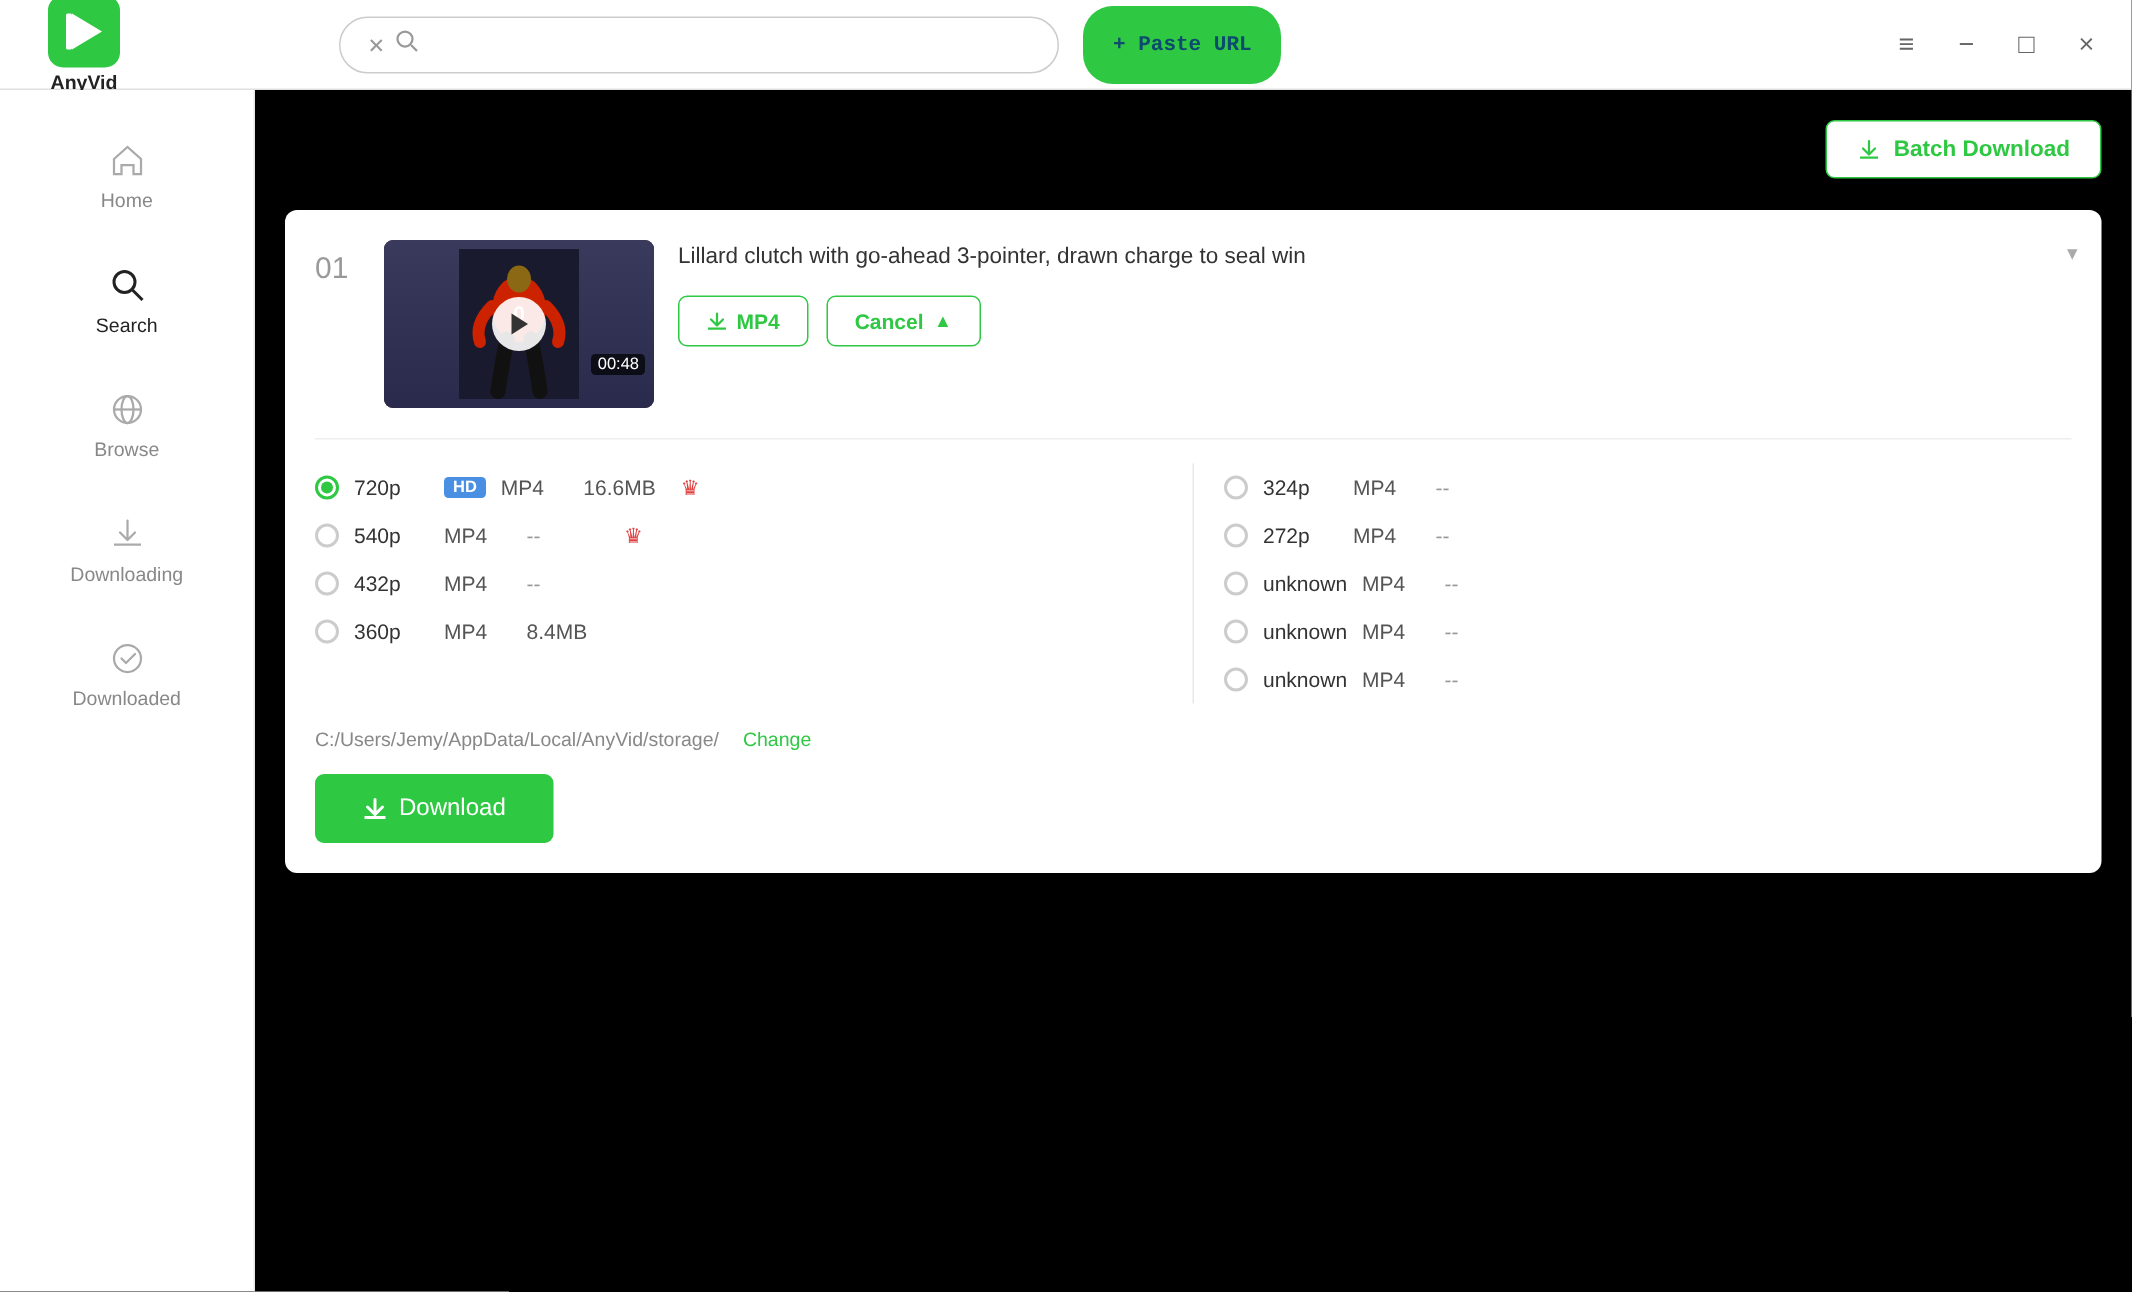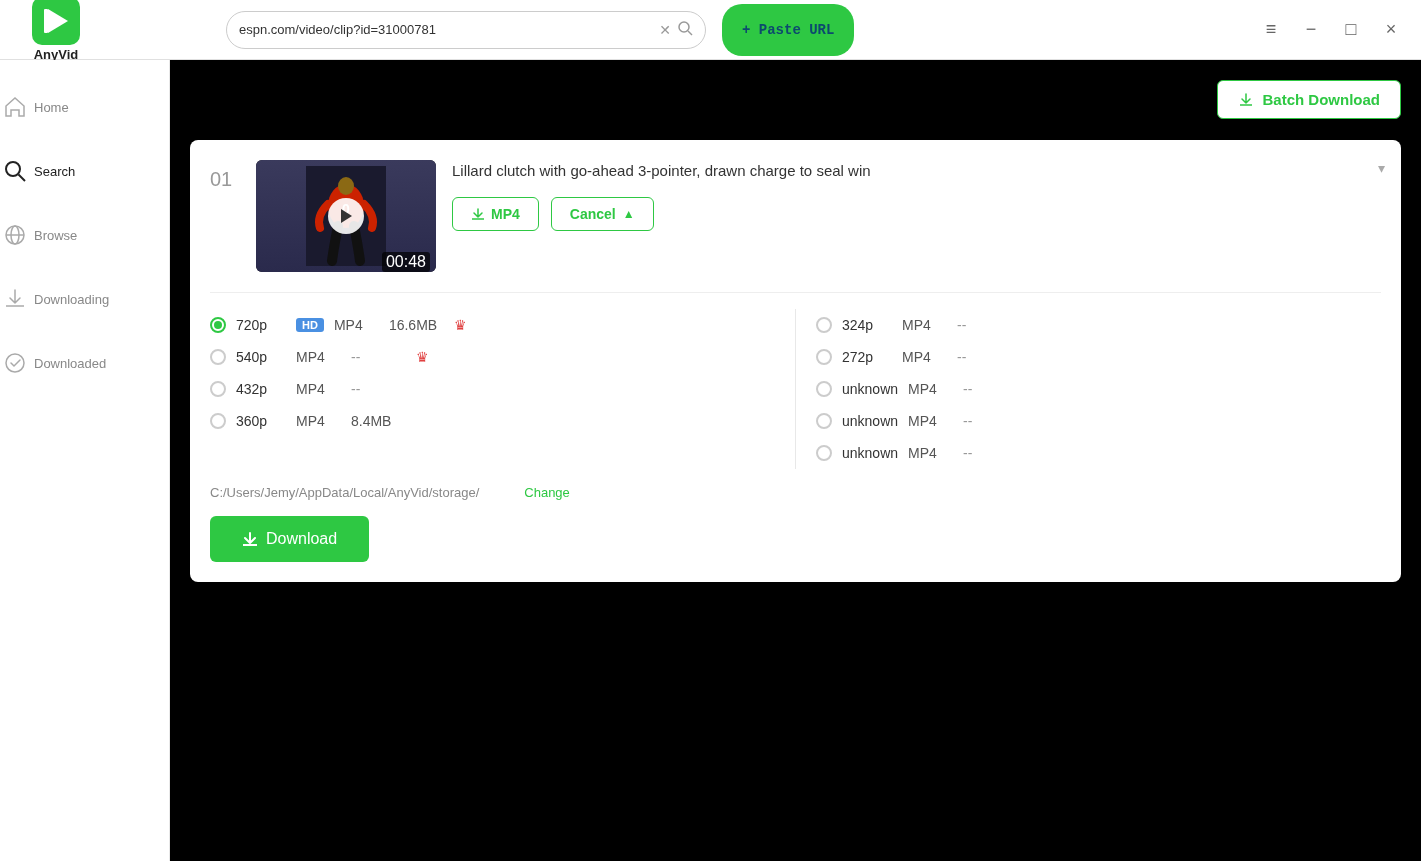--- a/index.html
+++ b/index.html
@@ -17,38 +17,38 @@
     .url-search { color: #999; cursor: pointer; font-size: 16px; }
     .paste-url-btn { margin-left: 16px; background: #2ec843; color: #0c4a6e; border: none; border-radius: 20px; padding: 18px 20px; font-size: 14px; font-weight: 600; cursor: pointer; display: flex; align-items: center; gap: 6px; font-family: Liberation Mono, monospace; }
     .window-controls { margin-left: auto; display: flex; gap: 12px; align-items: center; }
     .win-btn { background: none; border: none; font-size: 18px; color: #666; cursor: pointer; width: 28px; height: 28px; display: flex; align-items: center; justify-content: center; }
 
     
     .main-layout { display: flex; flex: 1; overflow: hidden; }
 
     
     .sidebar { width: 170px; background: #fff; border-right: 1px solid #e8e8e8; display: flex; flex-direction: column; align-items: center; padding-top: 20px; gap: 10px; flex-shrink: 0; }
-    .sidebar-item { display: flex; align-items: center; padding: 12px 0; width: 100%; cursor: pointer; gap: 4px; }
+    .sidebar-item { display: flex; flex-direction: column; align-items: center; padding: 12px 0; width: 100%; cursor: pointer; gap: 4px; }
     .sidebar-item.active .sidebar-label { color: #222; font-weight: 600; }
     .sidebar-label { font-size: 13px; color: #888; }
     .sidebar-icon { width: 30px; height: 30px; display: flex; align-items: center; justify-content: center; }
 
     
     .content { flex: 1; background: #000000; display: flex; flex-direction: column; padding: 20px; overflow-y: auto; position: relative; }
 
     
     .batch-download-btn { position: absolute; top: 20px; right: 20px; border: 1.5px solid #2ec843; background: #fff; color: #2ec843; border-radius: 6px; padding: 10px 20px; font-size: 15px; font-weight: 600; cursor: pointer; display: flex; align-items: center; gap: 8px; }
 
     
     .video-card { background: #fff; border-radius: 8px; padding: 20px; margin-top: 60px; }
     .video-header { display: flex; align-items: flex-start; gap: 16px; margin-bottom: 20px; }
     .video-number { font-size: 20px; color: #999; font-weight: 400; min-width: 30px; padding-top: 8px; }
     .video-thumb { width: 180px; height: 112px; background: #222; border-radius: 6px; position: relative; flex-shrink: 0; overflow: hidden; }
     .play-btn-overlay { width: 36px; height: 36px; background: rgba(255,255,255,0.9); border-radius: 50%; display: flex; align-items: center; justify-content: center; }
-    .thumb-duration { position: absolute; bottom: 0; right: 6px; background: rgba(0,0,0,0.7); color: #fff; font-size: 16px; padding: 1px 4px; border-radius: 3px; }
+    .thumb-duration { position: absolute; bottom: 22px; right: 6px; background: rgba(0,0,0,0.7); color: #fff; font-size: 11px; padding: 1px 4px; border-radius: 3px; }
     .video-info { flex: 1; }
     .video-title { font-size: 15px; color: #333; margin-bottom: 16px; line-height: 1.4; }
     .video-actions { display: flex; gap: 12px; }
     .mp4-btn { border: 1.5px solid #2ec843; background: #fff; color: #2ec843; border-radius: 6px; padding: 8px 18px; font-size: 14px; font-weight: 600; cursor: pointer; display: flex; align-items: center; gap: 6px; }
     .cancel-btn { border: 1.5px solid #2ec843; background: #fff; color: #2ec843; border-radius: 6px; padding: 8px 18px; font-size: 14px; font-weight: 600; cursor: pointer; display: flex; align-items: center; gap: 7px; }
     .dropdown-chevron { color: #2ec843; font-size: 12px; }
     .expand-chevron { position: absolute; right: 16px; top: 20px; color: #aaa; font-size: 14px; cursor: pointer; }
     .format-col { flex: 1; }
     .format-row { display: flex; align-items: center; padding: 8px 0; gap: 10px; }
     .radio-btn { width: 16px; height: 16px; border-radius: 50%; border: 2px solid #ccc; flex-shrink: 0; display: flex; align-items: center; justify-content: center; }
@@ -57,21 +57,21 @@
     .format-quality { font-size: 14px; color: #333; min-width: 50px; }
     .hd-badge { background: #4a90e2; color: #fff; font-size: 11px; font-weight: bold; padding: 1px 6px; border-radius: 3px; }
     .format-type { font-size: 14px; color: #555; min-width: 45px; }
     .format-size { font-size: 14px; color: #555; min-width: 55px; }
     .crown-icon { color: #e04040; font-size: 14px; }
     .format-separator { width: 1px; background: #e8e8e8; margin: 0 20px; }
     .dash-text { color: #999; font-size: 14px; }
 
     
     .storage-row { display: flex; align-items: center; gap: 16px; margin-bottom: 16px; color: #888; font-size: 13px; }
-    .change-link { color: #2ec843; font-size: 13px; cursor: pointer; font-weight: 500; margin-left: 29px; }
+    .change-link { color: #2ec843; font-size: 13px; cursor: pointer; font-weight: 500; }
 
     
     .download-btn { background: #2ec843; color: #fff; border: none; border-radius: 6px; padding: 14px 32px; font-size: 16px; font-weight: 400; cursor: pointer; display: flex; align-items: center; gap: 8px; }
 
     
     .person-figure { width: 100%; height: 100%; background: linear-gradient(180deg, #3a3a5c 0%, #2a2a4c 100%); display: flex; align-items: center; justify-content: center; position: relative; }
   </style>
 </head>
 <body>
 
@@ -80,21 +80,20 @@
     <div class="logo-icon">
       <svg viewBox="0 0 32 32" fill="white">
         <polygon points="8,4 8,28 28,16" fill="white"></polygon>
         <rect x="4" y="4" width="4" height="24" rx="1" fill="white"></rect>
       </svg>
     </div>
     <span class="app-name">AnyVid</span>
   </div>
 
   <div class="url-bar">
-    <span class="url-text">espn.com/video/clip?id=31000781</span>
     <span class="url-clear">✕</span>
     <span class="url-search">
       <svg width="16" height="16" viewBox="0 0 16 16" fill="none">
         <circle cx="7" cy="7" r="5" stroke="#999" stroke-width="1.5" fill="none"></circle>
         <line x1="11" y1="11" x2="15" y2="15" stroke="#999" stroke-width="1.5"></line>
       </svg>
     </span>
   </div>
 
   <button class="paste-url-btn">+ Paste URL</button>

